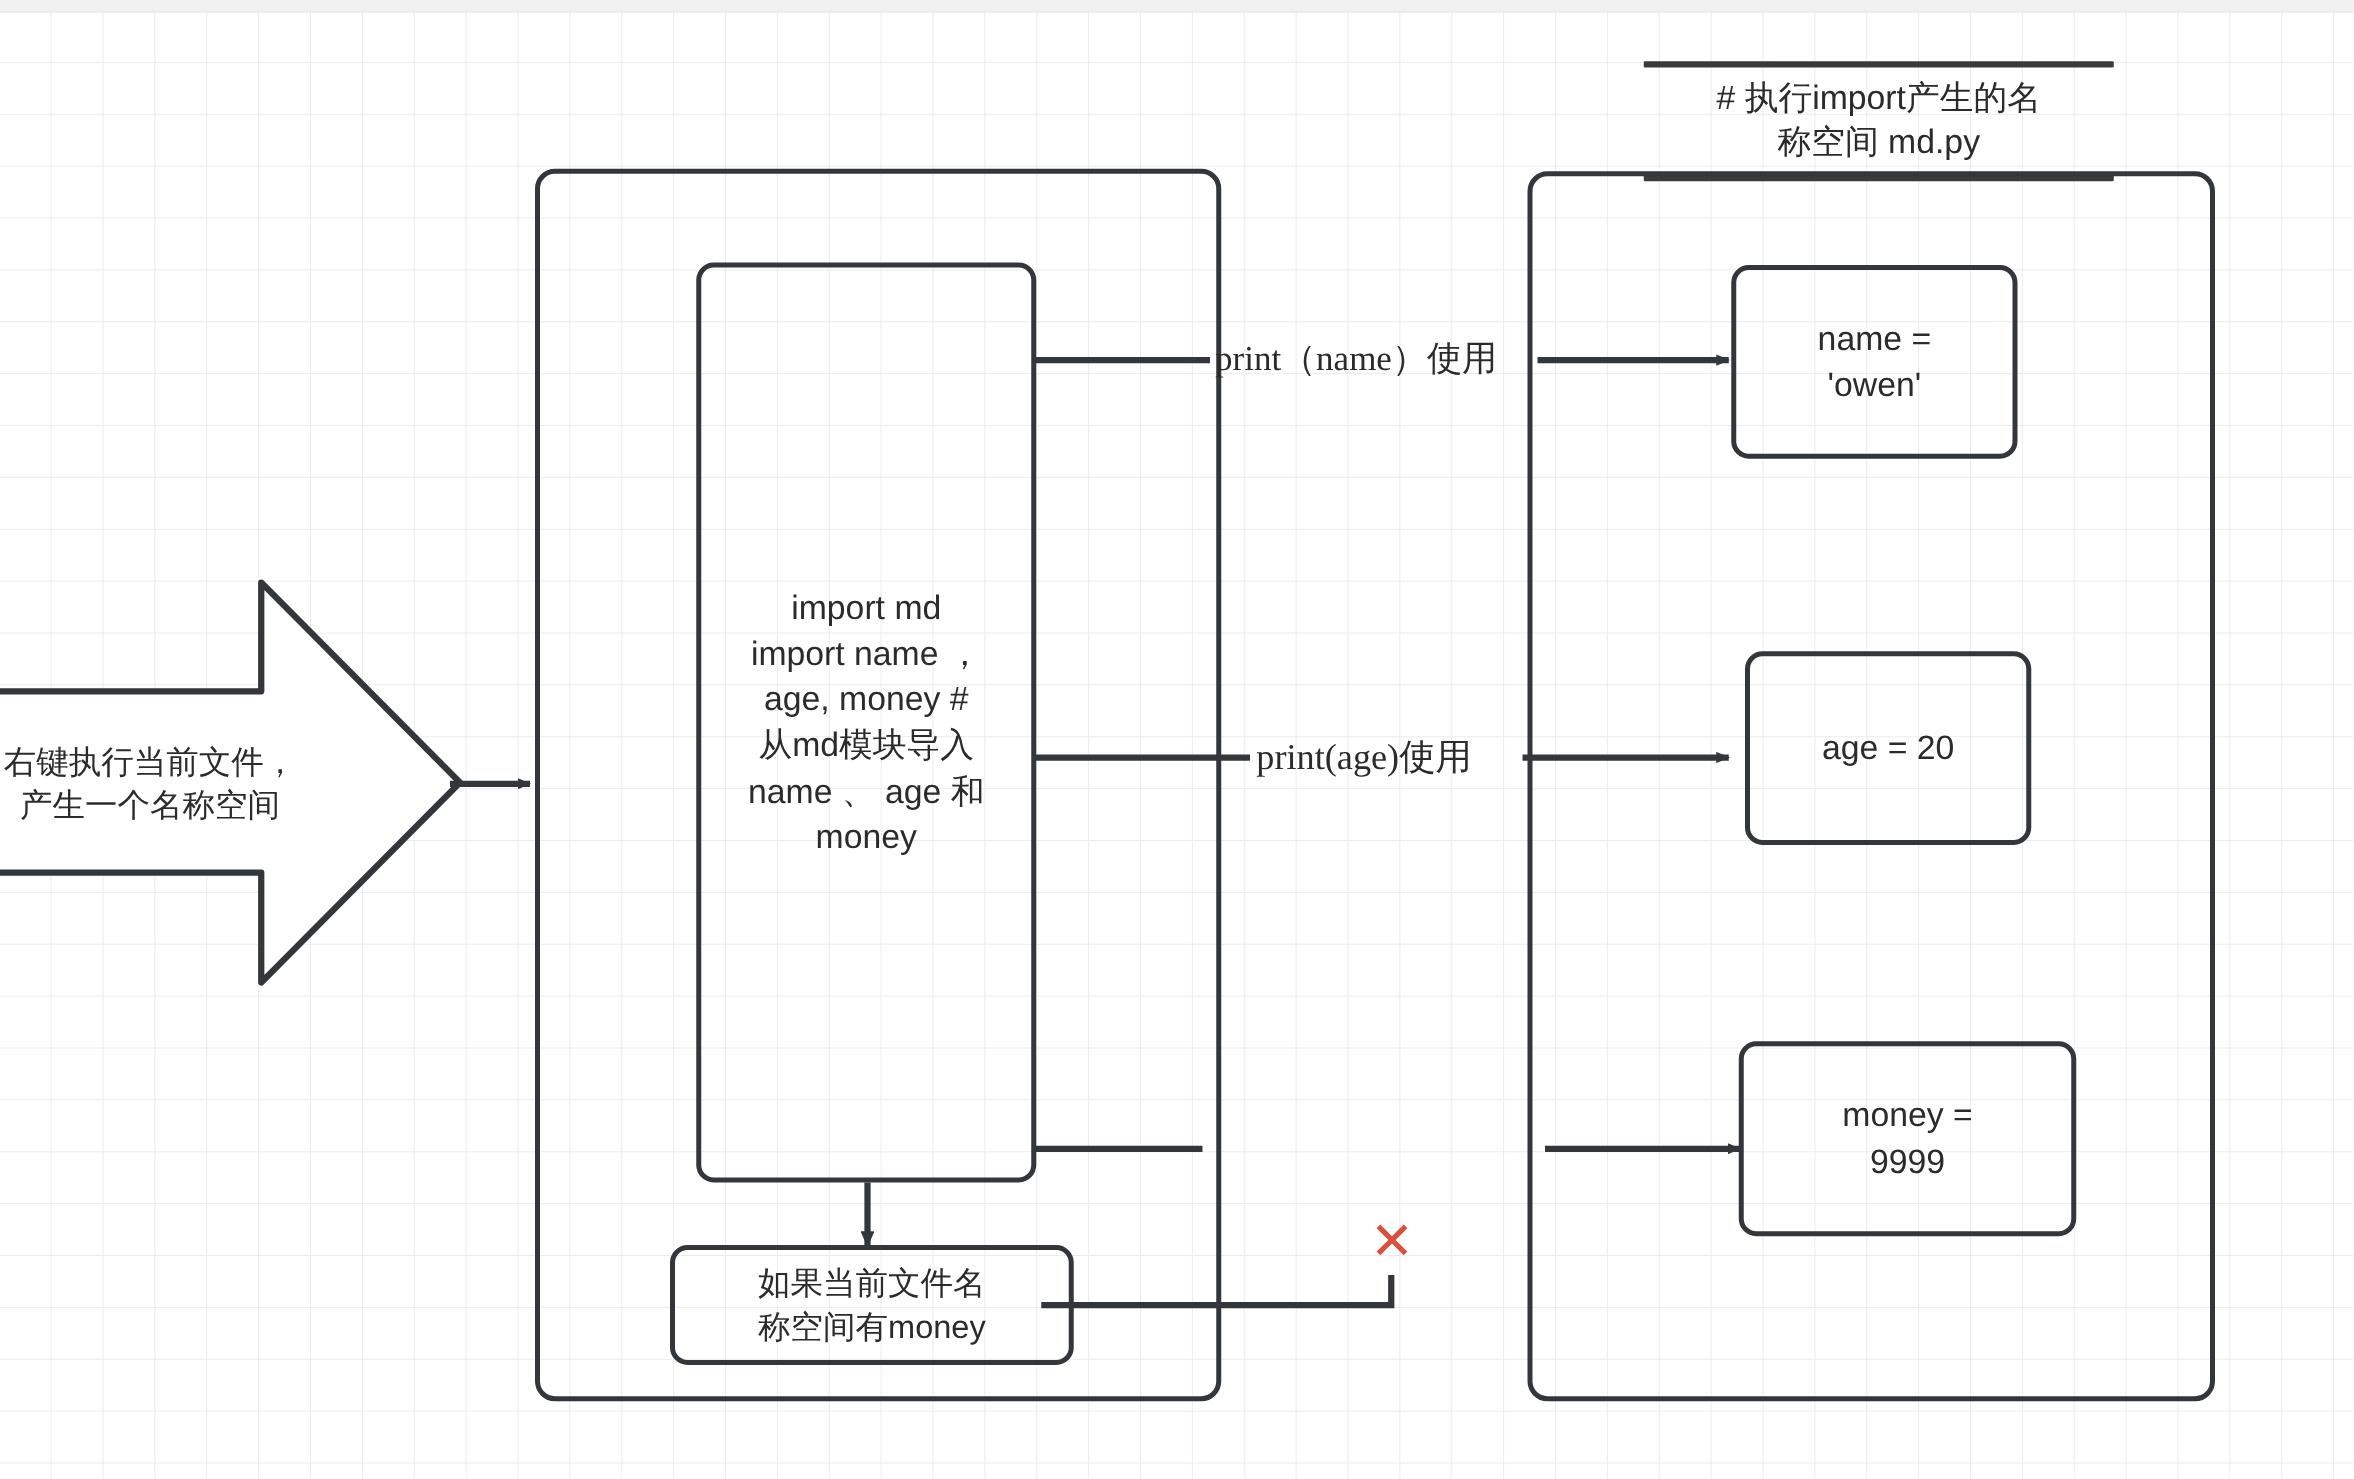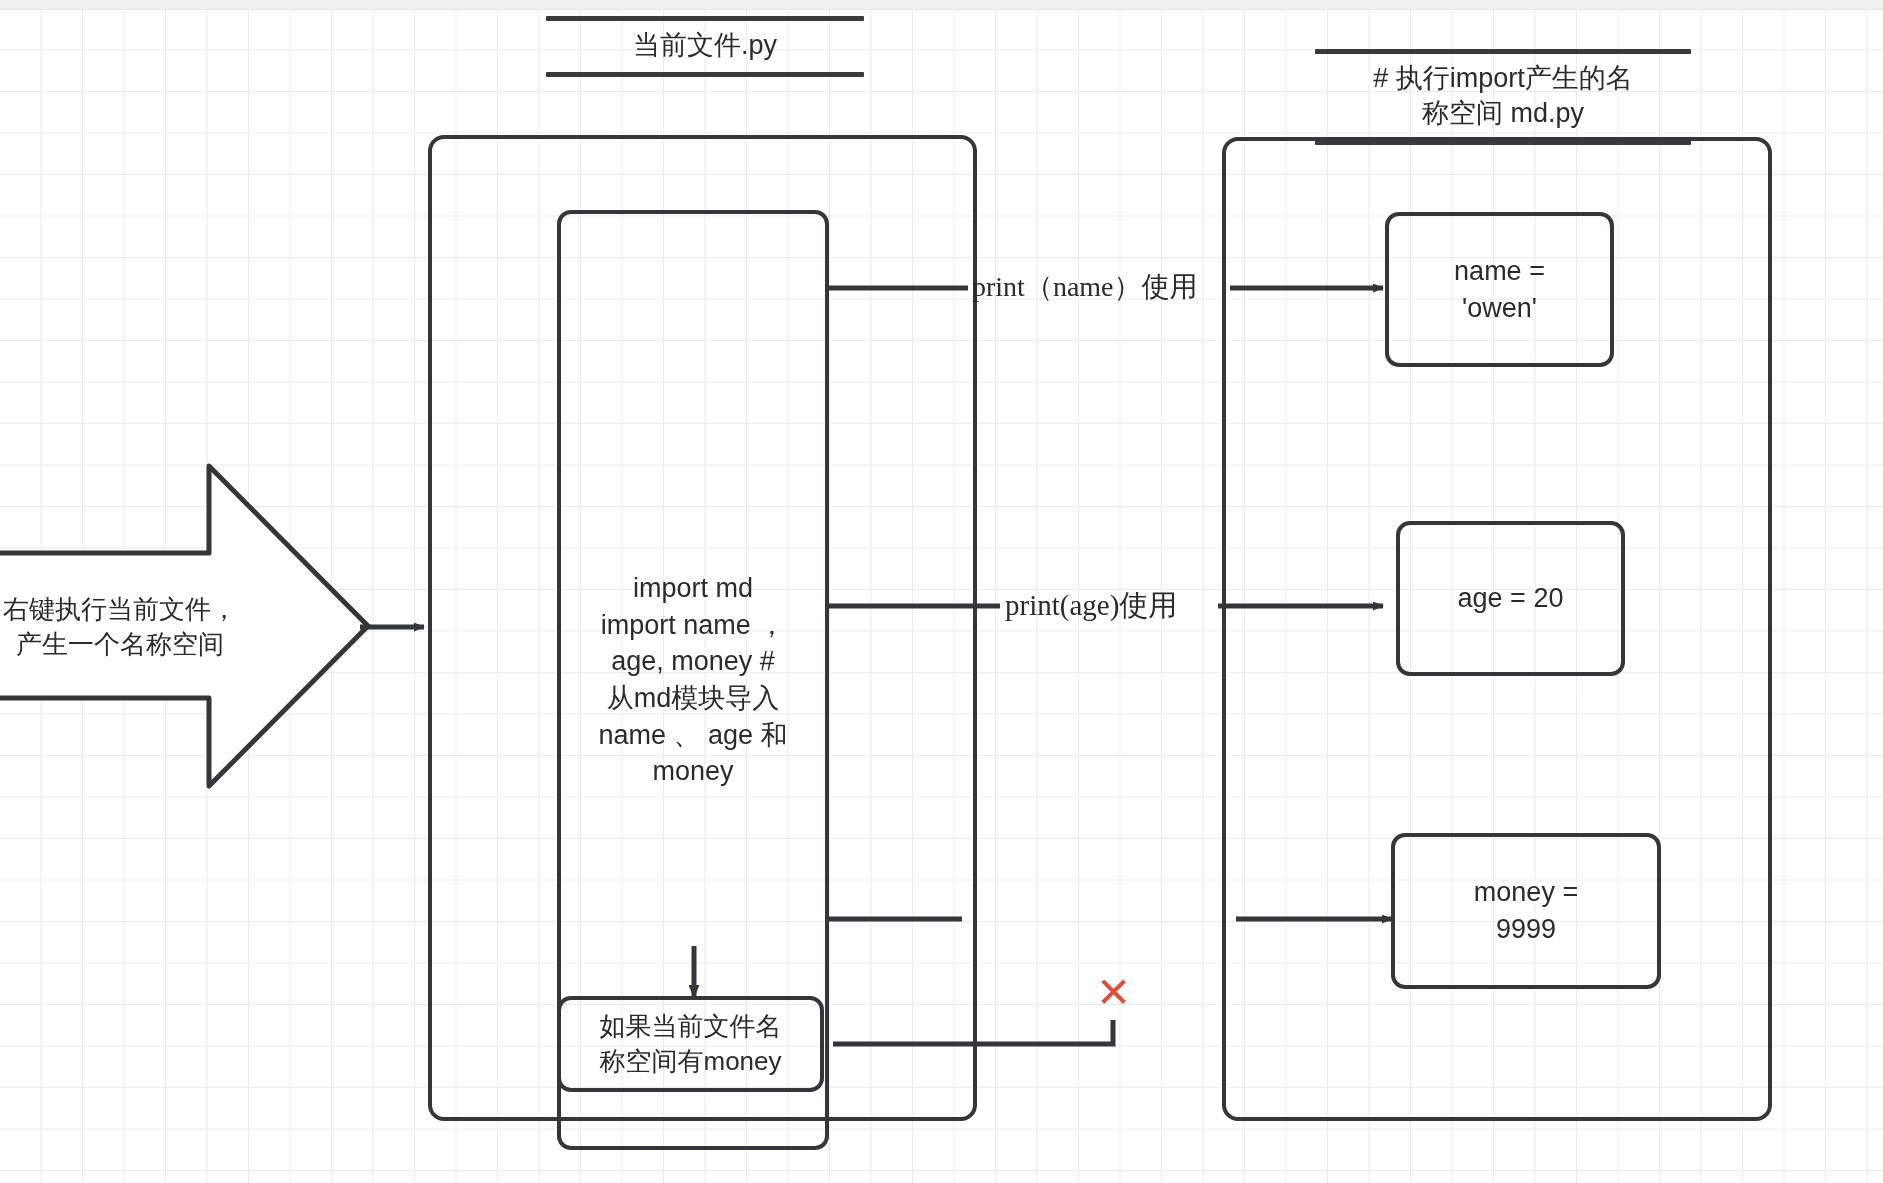--- a/index.html
+++ b/index.html
@@ -140,46 +140,41 @@
 
     <g>
       <line x1="694" y1="946" x2="694" y2="996" stroke="#33373b" stroke-width="5" marker-end="url(#arrowhead-down)"></line>
     </g>
 
     <g>
       <path d="M 833,1044 L 1113,1044 L 1113,1020" fill="none" stroke="#33373b" stroke-width="5" stroke-linejoin="miter"></path>
     </g>
   </svg>
 
-  <div class="title-card" style="left:546px; top:16px; width:318px; font-size:27px;">
-    <div class="rule"></div>
-    <div class="title-text">当前文件.py</div>
-    <div class="rule"></div>
-  </div>
 
   <div class="title-card" style="left:1315px; top:14px; width:376px; font-size:27px;margin-top:35px;">
     <div class="rule"></div>
     <div class="title-text"># 执行import产生的名
 称空间 md.py</div>
     <div class="rule"></div>
   </div>
 
   <div class="arrow-label" style="left:-14px; top:592px; width:268px; font-size:26px;">右键执行当前文件，
 产生一个名称空间</div>
 
   <div class="rbox outer" style="left:428px; top:135px; width:549px; height:986px;"></div>
 
-  <div class="rbox" style="left:557px; top:210px; width:272px; height:940px; font-size:27px;">import md
+  <div class="rbox" style="left:557px; top:210px; width:272px; height:736px; font-size:27px;">import md
 import name ，
 age, money #
 从md模块导入
 name 、 age 和
 money</div>
 
-  <div class="rbox" style="left:557px; top:996px; width:267px; height:96px; font-size:26px;">如果当前文件名
+  <div class="rbox" style="left:536px; top:996px; width:323px; height:96px; font-size:26px;">如果当前文件名
 称空间有money</div>
 
   <div class="rbox outer" style="left:1222px; top:137px; width:550px; height:984px;"></div>
 
   <div class="rbox" style="left:1385px; top:212px; width:229px; height:155px; font-size:27px;">name =
 'owen'</div>
 
   <div class="rbox" style="left:1385px; top:521px; width:229px; height:155px; font-size:27px;margin-left:11px;">age = 20</div>
 
   <div class="rbox" style="left:1391px; top:833px; width:270px; height:156px; font-size:27px;">money =

